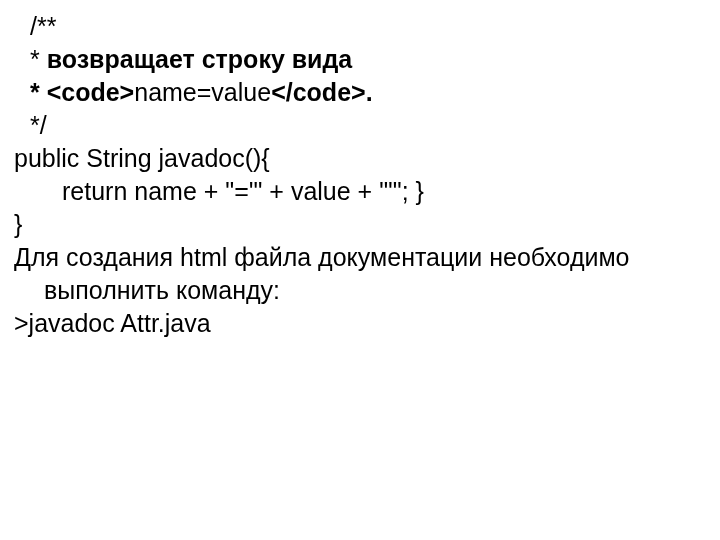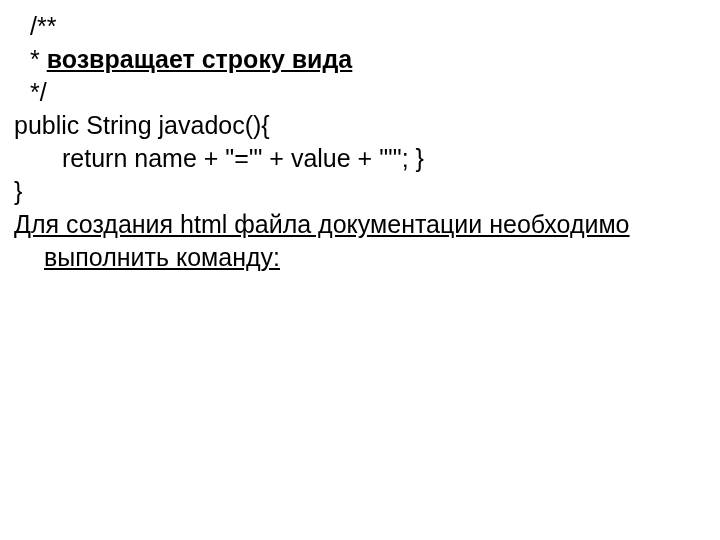--- a/index.html
+++ b/index.html
@@ -22,37 +22,39 @@
   }
   .row {
     margin: 0;
     padding: 0;
   }
   .ind1 { padding-left: 16px; }
   .ind2 { padding-left: 48px; }
   .hang {
     padding-left: 30px;
     text-indent: -30px;
-    text-decoration: underline;
   }
-  .bold { font-weight: 700; text-decoration: underline; }
+  .bold { font-weight: 700; }
 </style>
 </head>
 <body>
 
 <div class="slide">
 
   <div class="row ind1">
     <span> /**</span>
   </div>
 
   <div class="row ind1">
     <span>*  </span><span class="bold">возвращает строку вида</span>
   </div>
 
+  <div class="row ind1">
+    <span class="bold">*  &lt;code&gt;</span><span>name=value</span><span class="bold">&lt;/code&gt;.</span>
+  </div>
 
   <div class="row ind1">
     <span>*/</span>
   </div>
 
   <div class="row">
     <span>public String javadoc(){</span>
   </div>
 
   <div class="row ind2">
@@ -60,15 +62,18 @@
   </div>
 
   <div class="row">
     <span>}</span>
   </div>
 
   <div class="row hang">
     <span>Для создания html файла документации необходимо выполнить команду:</span>
   </div>
 
+  <div class="row">
+    <span>&gt;javadoc Attr.java</span>
+  </div>
 
 
 </div>
 
 </body></html>

